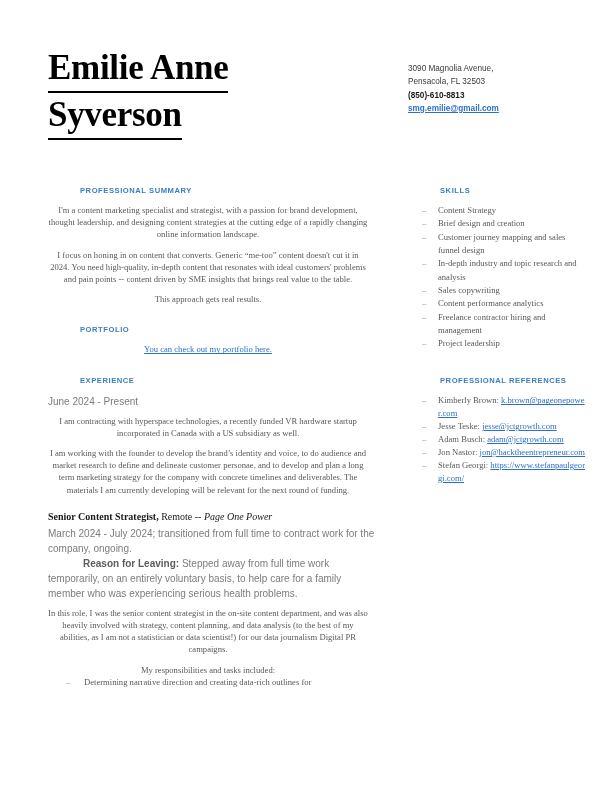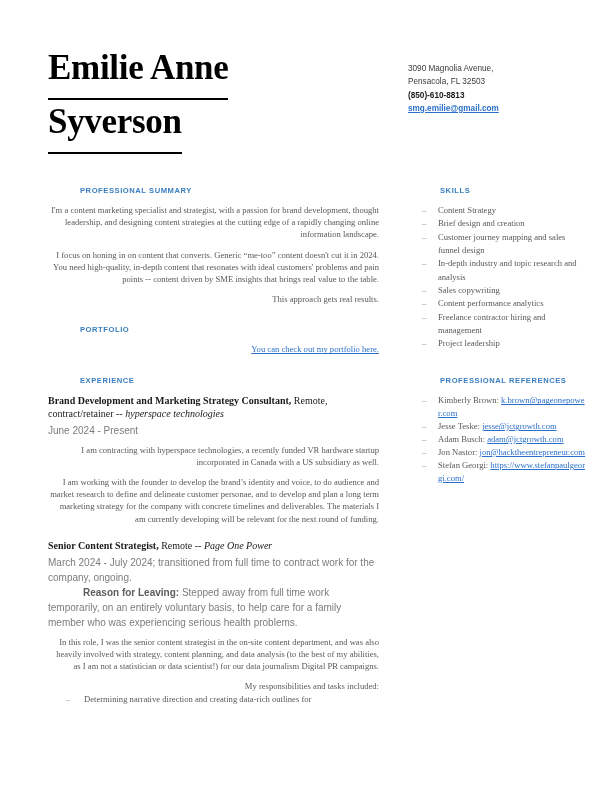--- a/index.html
+++ b/index.html
@@ -32,21 +32,21 @@
     font-family: "Liberation Serif", serif;
     font-size: 35px;
     font-weight: bold;
     line-height: 1.25;
     color: #000000;
     letter-spacing: -0.3px;
   }
   .name .nm-line {
     display: inline-block;
     border-bottom: 2.2px solid #000;
-    padding-bottom: 8px;
+    padding-bottom: 1px;
     text-align: right;
   }
   .contact {
     position: absolute;
     left: 360px;
     top: 16px;
     width: 190px;
     font-family: "Liberation Sans", sans-serif;
     font-size: 8.2px;
     line-height: 1.62;
@@ -84,22 +84,22 @@
     padding-left: 32px;
   }
   .col-left .sec-head { margin-top: 0; }
   .sec + .sec { margin-top: 20px; }
 
   p.body {
     font-family: "Liberation Serif", serif;
     font-size: 8.6px;
     line-height: 1.42;
     color: #595959;
-    margin: 0 1px 8px 0;
-    text-align: right;
+    margin: 0 12px 8px 0;
+    text-align: center;
   }
   p.body:last-child { margin-bottom: 0; }
 
   a.inline-link,
   .inline-link {
     color: #2a6fc9;
     text-decoration: underline;
     font-family: "Liberation Serif", serif;
     font-size: 8.6px;
     line-height: 1.42;
@@ -190,21 +190,20 @@
 
     <div class="sec">
       <div class="sec-head">PORTFOLIO</div>
       <p class="body" style="margin-bottom:0;"><span class="inline-link">You can check out my portfolio here.</span></p>
     </div>
 
     <div class="sec">
       <div class="sec-head">EXPERIENCE</div>
 
       <div class="job">
-        <div class="job-title"><span class="jt-bold">Brand Development and Marketing Strategy Consultant,</span><span class="jt-reg"> Remote, contract/retainer -- </span><span class="jt-ital">hyperspace technologies</span></div>
         <div class="job-meta">June 2024 - Present</div>
         <p class="body">I am contracting with hyperspace technologies, a recently funded VR hardware startup incorporated in Canada with a US subsidiary as well.</p>
         <p class="body">I am working with the founder to develop the brand’s identity and voice, to do audience and market research to define and delineate customer personae, and to develop and plan a long term marketing strategy for the company with concrete timelines and deliverables. The materials I am currently developing will be relevant for the next round of funding.</p>
       </div>
 
       <div class="job" style="margin-top:14px;">
         <div class="job-title"><span class="jt-bold">Senior Content Strategist,</span><span class="jt-reg"> Remote -- </span><span class="jt-ital">Page One Power</span></div>
         <div class="job-meta">
           <span>March 2024 - July 2024; transitioned from full time to contract work for the company, ongoing.</span><br>
           <span class="meta-strong">Reason for Leaving:</span><span> Stepped away from full time work temporarily, on an entirely voluntary basis, to help care for a family member who was experiencing serious health problems.</span>

